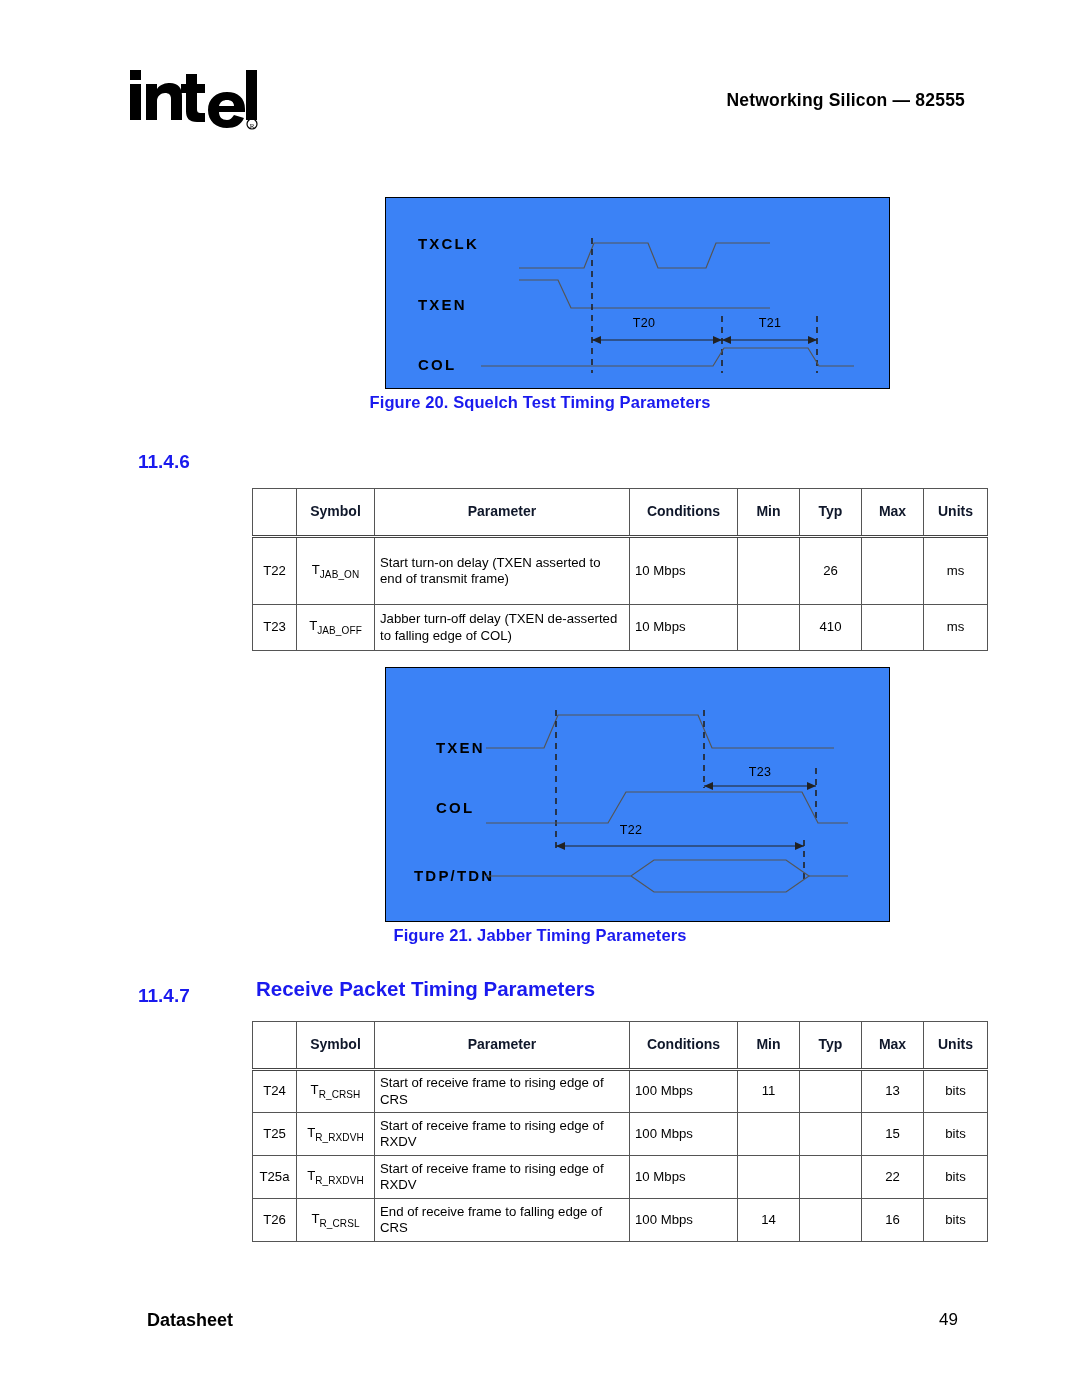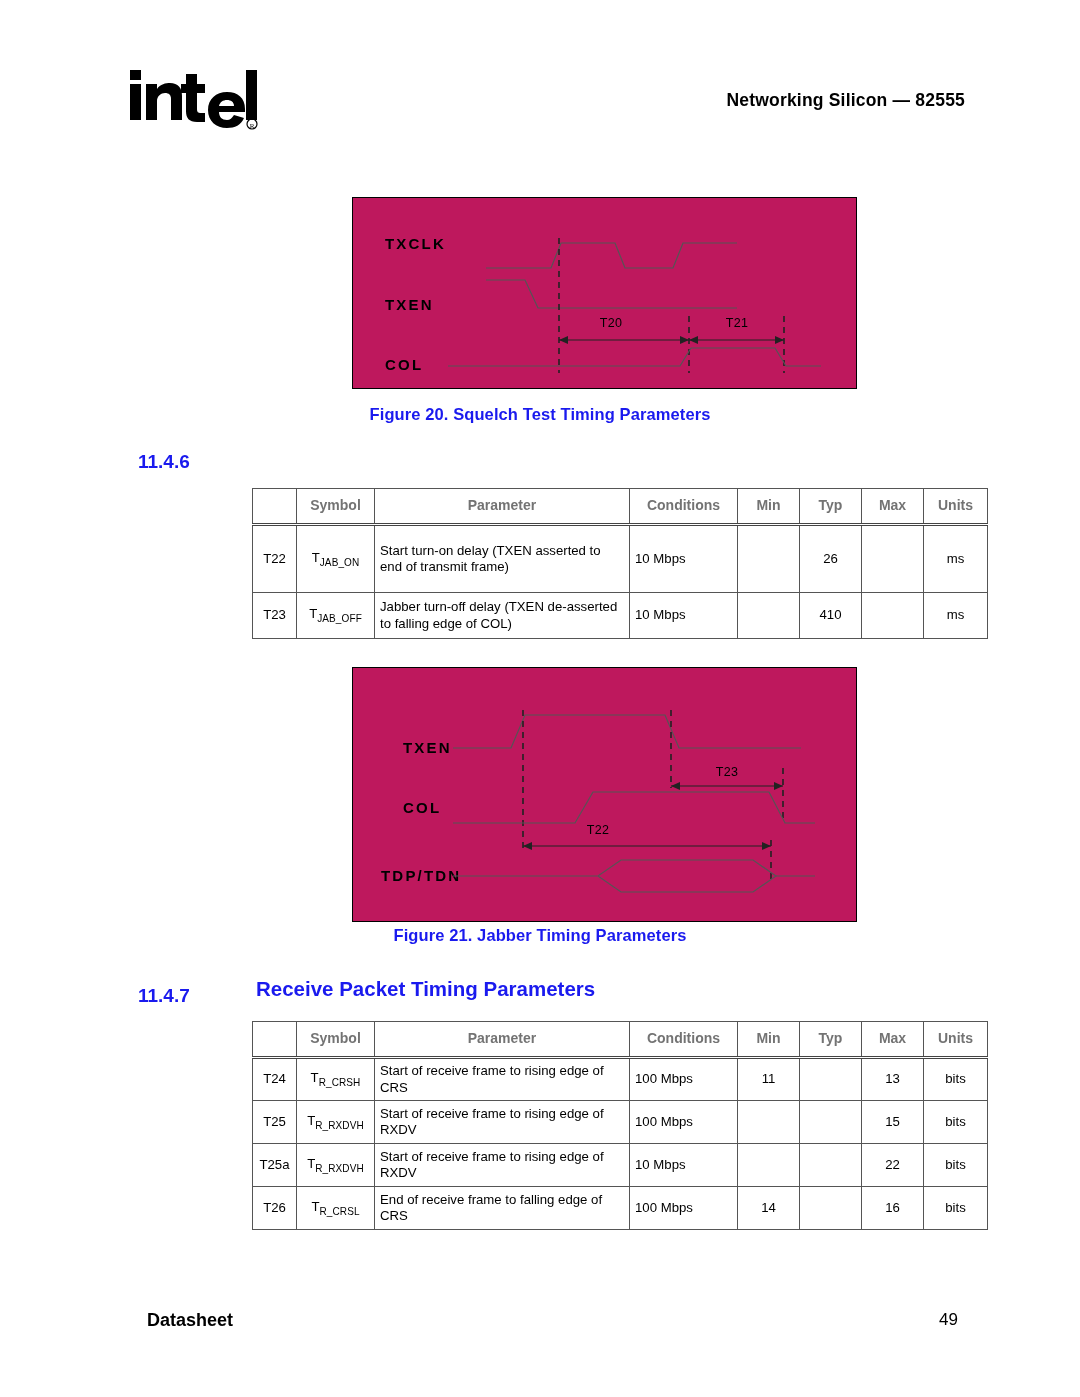--- a/index.html
+++ b/index.html
@@ -34,22 +34,23 @@
     font-size: 17.5px;
     font-weight: bold;
     letter-spacing: 0.2px;
     white-space: nowrap;
   }
 
   
   .figure-box {
     position: absolute;
     border: 1.5px solid #000;
-    background: #be185d;
+    background: #3b82f6;
     box-sizing: border-box;
+    margin-left: 33px;
   }
   .figure-box svg { display: block; }
 
   .figure-caption {
     position: absolute;
     width: 1080px;
     text-align: center;
     color: #1a1aee;
     font-weight: bold;
     font-size: 16.5px;
@@ -85,27 +86,27 @@
   .param-table td, .param-table th {
     border: 1px solid #555;
     padding: 3px 5px;
     font-size: 13.2px;
     vertical-align: middle;
     color: #000;
     font-weight: normal;
     line-height: 1.23;
   }
   .param-table thead th {
-    color: #737373;
+    color: #0f172a;
     font-weight: bold;
     text-align: center;
     font-size: 14px;
     height: 30px;
     border-bottom: 3px double #444;
-    padding: 2px 4px;
+    padding: 8px 4px;
   }
   .cell-id     { text-align: center; }
   .cell-symbol { text-align: center; padding-left: 7px; }
   .cell-param  { text-align: left; padding-left: 7px; }
   .cell-cond   { text-align: left; padding-left: 7px; }
   .cell-num    { text-align: center; }
   .cell-units  { text-align: center; }
   .param-table sub {
     font-size: 0.76em;
     letter-spacing: 0.1px;
@@ -189,21 +190,21 @@
     <path class="arrowline" d="M336 142 L431 142"></path>
     <polygon points="206,142 215,138 215,146" fill="#222"></polygon>
     <polygon points="336,142 327,138 327,146" fill="#222"></polygon>
     <polygon points="336,142 345,138 345,146" fill="#222"></polygon>
     <polygon points="431,142 422,138 422,146" fill="#222"></polygon>
 
     <text class="sig-label" x="32" y="172">COL</text>
     <path class="wave" d="M95 168 L327 168 L338 150 L422 150 L433 168 L468 168"></path>
   </svg>
 </div>
-<div class="figure-caption" style="top:405px;">Figure 20. Squelch Test Timing Parameters</div>
+<div class="figure-caption" style="top:393px;">Figure 20. Squelch Test Timing Parameters</div>
 
 <div class="section-heading" style="left:138px; top:443px; width:700px; height:28px;">
   <span class="sec-num">11.4.6</span>
 </div>
 
 <table class="param-table" style="left:252px; top:488px; width:702px;">
   <colgroup>
     <col style="width:44px">
       <col style="width:78px">
       <col style="width:255px">

